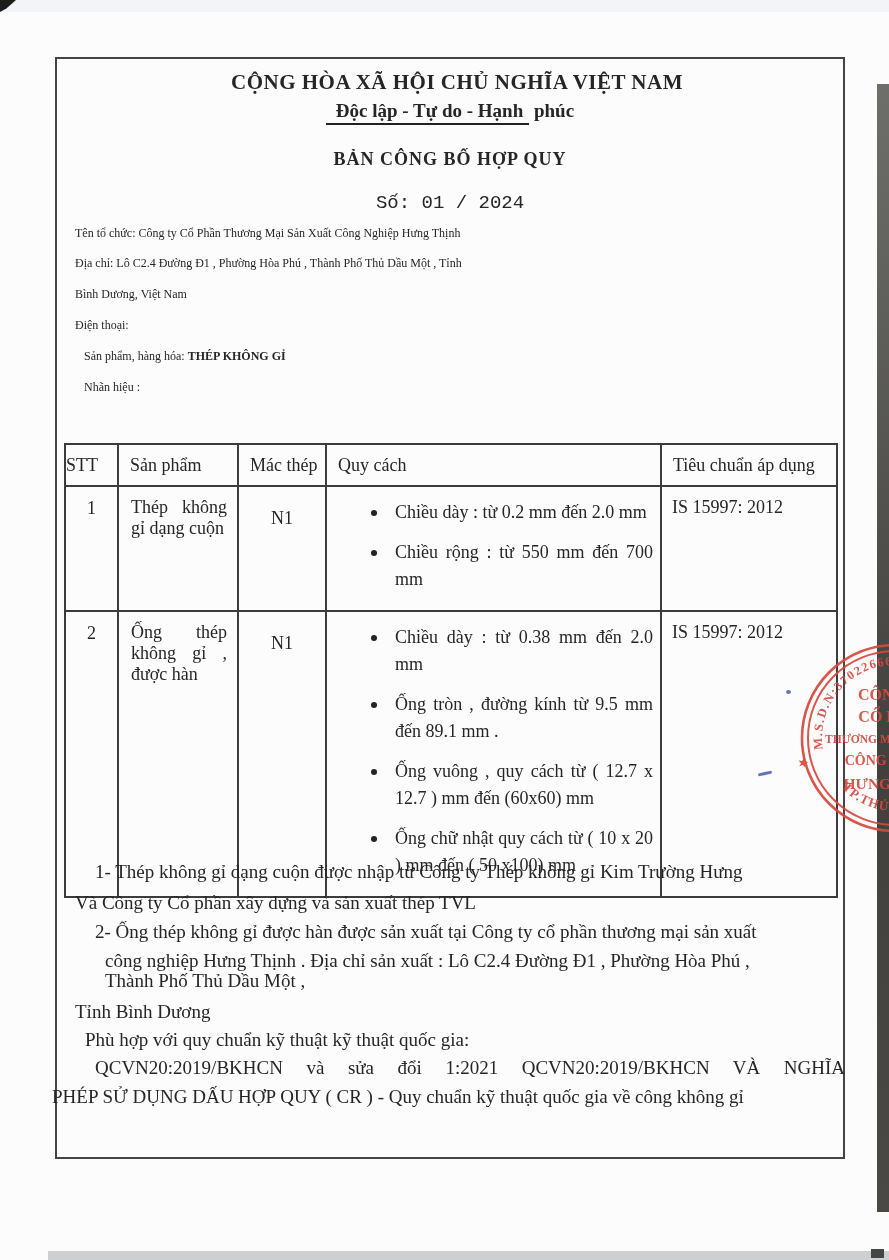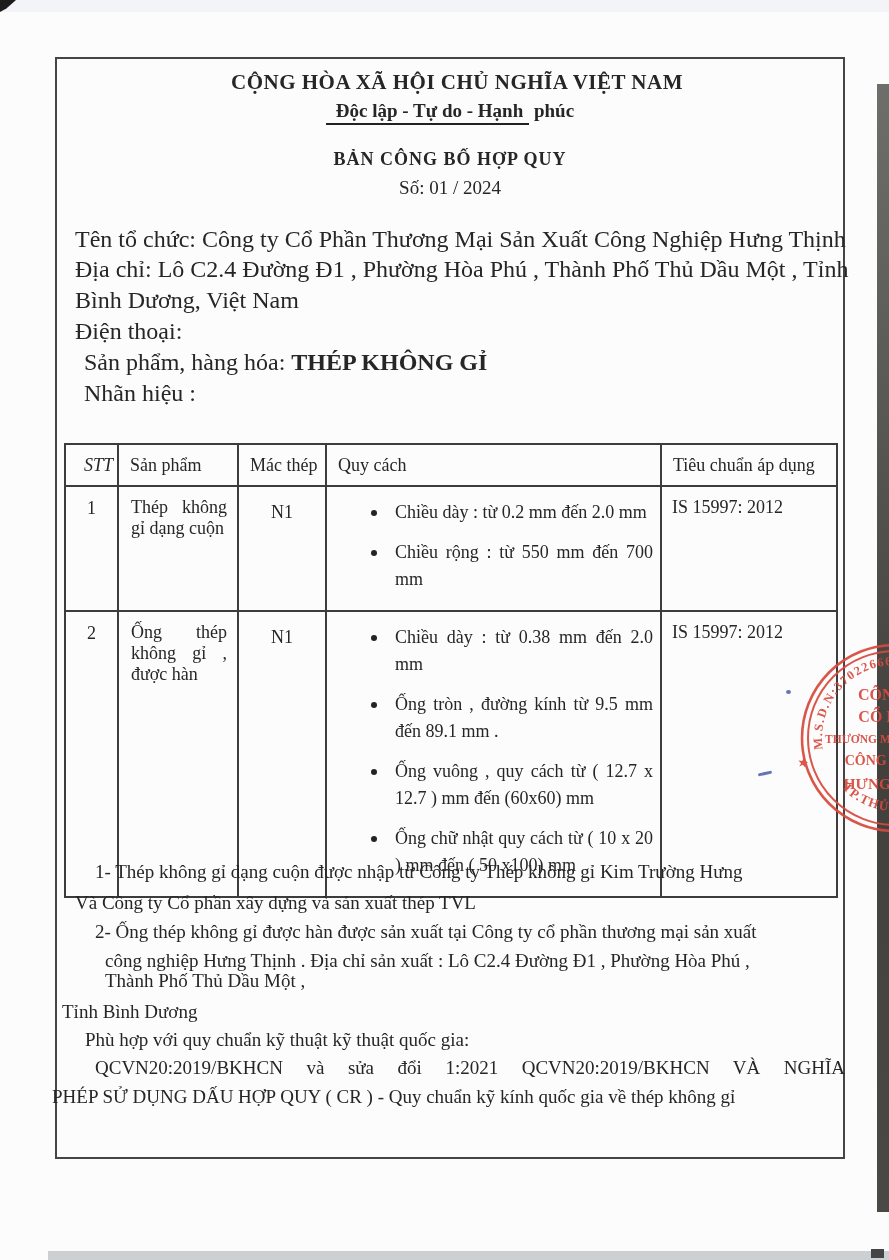--- a/index.html
+++ b/index.html
@@ -18,58 +18,58 @@
   .bottom-square { position:absolute; left:871px; top:1249px; width:13px; height:9px; background:#454545; }
 
   .frame { position:absolute; left:55px; top:57px; width:790px; height:1102px;
     border:2px solid #454545; background:transparent; }
 
   .center-line { position:absolute; left:57px; width:786px; text-align:center; white-space:nowrap; }
   .t-national { top:70px; font-size:21px; font-weight:bold; letter-spacing:.5px;padding-left:14px; }
   .t-motto { top:100px; font-size:19px; font-weight:bold; }
   .t-motto .u { border-bottom:2px solid #222; padding:0 6px 2px 10px; }
   .t-title { top:149px; font-size:18px; font-weight:bold; letter-spacing:1px; }
-  .t-so { top:177px; font-size:19px; }
+  .t-so { top:192px; font-size:19px;font-family:Liberation Mono, monospace; }
 
-  .line { position:absolute; white-space:nowrap; font-size:24px; }
+  .line { position:absolute; white-space:nowrap; font-size:12px; }
   .l-org   { left:75px; top:226px; }
   .l-addr1 { left:75px; top:256px; }
   .l-addr2 { left:75px; top:287px; }
   .l-phone { left:75px; top:318px; }
   .l-prod  { left:84px; top:349px; }
   .l-brand { left:84px; top:380px; }
   .l-intro { left:84px; top:409px; }
   .bold { font-weight:bold; }
 
   table.spec { position:absolute; left:64px; top:443px; width:772px;
     border-collapse:collapse; table-layout:fixed; font-size:18px; color:#262626; }
   table.spec col.c1{width:53px;} table.spec col.c2{width:120px;} table.spec col.c3{width:88px;}
   table.spec col.c4{width:335px;} table.spec col.c5{width:176px;}
   table.spec th, table.spec td { border:2px solid #3c3c3c; font-weight:normal; vertical-align:top; }
   table.spec thead th { height:42px; vertical-align:middle; text-align:left; padding:2px 4px 2px 11px; }
-  table.spec thead th.center { text-align:right; padding-left:14px;font-style:italic; }
+  table.spec thead th.center { text-align:left; padding-left:0; }
   td.stt { text-align:center; padding-top:11px; }
   td.sp  { padding:10px 10px 6px 12px; text-align:justify; }
-  td.mt  { text-align:center; padding-top:15px; }
+  td.mt  { text-align:center; padding-top:21px; }
   td.qc  { padding:8px 10px 4px 6px; }
   td.tc  { padding:10px 4px 4px 10px; }
   tr.r1 { height:97px; } tr.r2 { height:232px; }
   ul.bullets { list-style:none; margin:4px 0 0 0; }
   ul.bullets li { position:relative; margin:0 0 13px 0; padding-left:62px; width:320px;
     text-align:justify; line-height:27px; }
   ul.bullets li::before { content:""; position:absolute; left:38px; top:11px;
     width:6px; height:6px; border-radius:50%; background:#232323; }
 
   .note { position:absolute; white-space:nowrap; font-size:19px; }
   .n0 { left:95px;  top:861px; }
   .n1 { left:75px;  top:892px; }
   .n2 { left:95px;  top:921px; }
   .n3 { left:105px; top:950px; }
   .n4 { left:105px; top:970px; }
-  .n5 { left:62px;  top:1001px; }
+  .n5 { left:75px;  top:1001px; }
   .n6 { left:85px;  top:1029px; }
   .n7 { left:95px;  top:1057px; width:750px; white-space:normal; text-align:justify; text-align-last:justify; }
   .n8 { left:52px;  top:1086px; }
 
   .stamp { position:absolute; left:779px; top:632px; width:110px; height:230px; opacity:.92; }
   .ink-dot { position:absolute; width:5px; height:4px; background:#3f51a0; border-radius:50%; opacity:.8; }
 </style>
 </head>
 <body>
 
@@ -143,21 +143,21 @@
   </table>
 
   <div class="note n0">1-  Thép không gỉ dạng cuộn được nhập từ Công ty Thép không gỉ Kim Trường Hưng</div>
   <div class="note n1">Và Công ty Cổ phần xây dựng và sản xuất thép TVL</div>
   <div class="note n2">2-  Ống thép không gỉ được hàn được sản xuất tại Công ty cổ phần thương mại sản xuất</div>
   <div class="note n3">công nghiệp Hưng Thịnh . Địa chỉ sản xuất : Lô C2.4 Đường Đ1 , Phường Hòa Phú ,</div>
   <div class="note n4">Thành Phố Thủ Dầu Một ,</div>
   <div class="note n5">Tỉnh Bình Dương</div>
   <div class="note n6">Phù hợp với quy chuẩn kỹ thuật kỹ thuật quốc gia:</div>
   <div class="note n7">QCVN20:2019/BKHCN và sửa đổi 1:2021 QCVN20:2019/BKHCN VÀ NGHĨA</div>
-  <div class="note n8">PHÉP SỬ DỤNG DẤU HỢP QUY ( CR ) -  Quy chuẩn kỹ kính quốc gia về thép không gỉ</div>
+  <div class="note n8">PHÉP SỬ DỤNG DẤU HỢP QUY ( CR ) -  Quy chuẩn kỹ thuật quốc gia về công không gỉ</div>
 
   <svg class="stamp" viewBox="0 0 110 230" xmlns="http://www.w3.org/2000/svg" font-family="Liberation Serif, DejaVu Serif, serif">
     <g stroke="#d8493d" fill="none">
       <circle cx="116" cy="106" r="93" stroke-width="2.6"></circle>
       <circle cx="116" cy="106" r="87" stroke-width="2"></circle>
     </g>
     <defs>
       <path id="arcTop" d="M 47.4 131 A 73 73 0 1 1 189 106"></path>
       <path id="arcBottom" d="M 43 106 A 73 73 0 0 0 189 106"></path>
     </defs>

